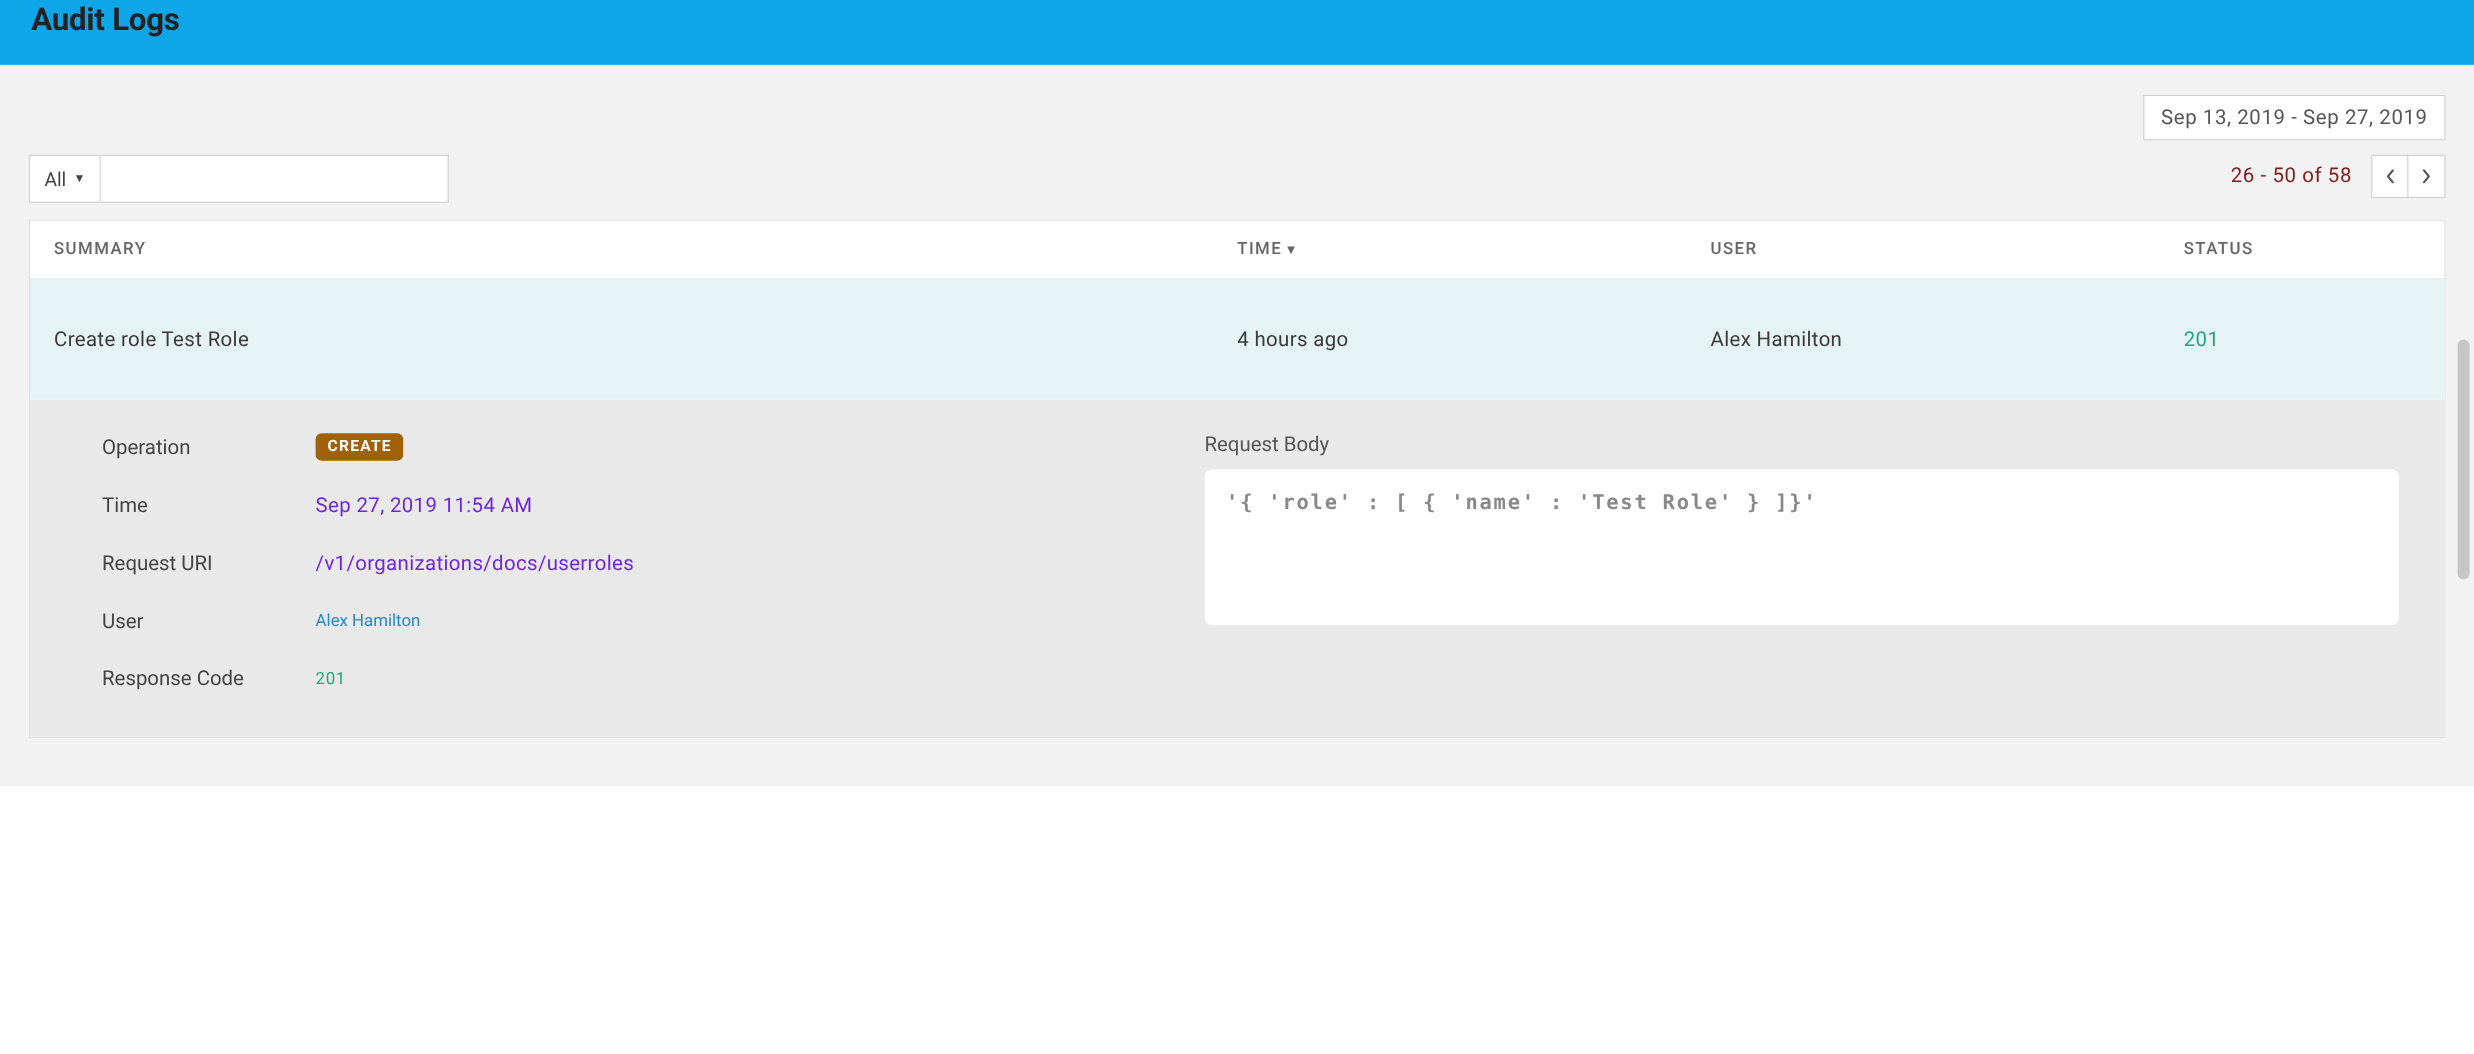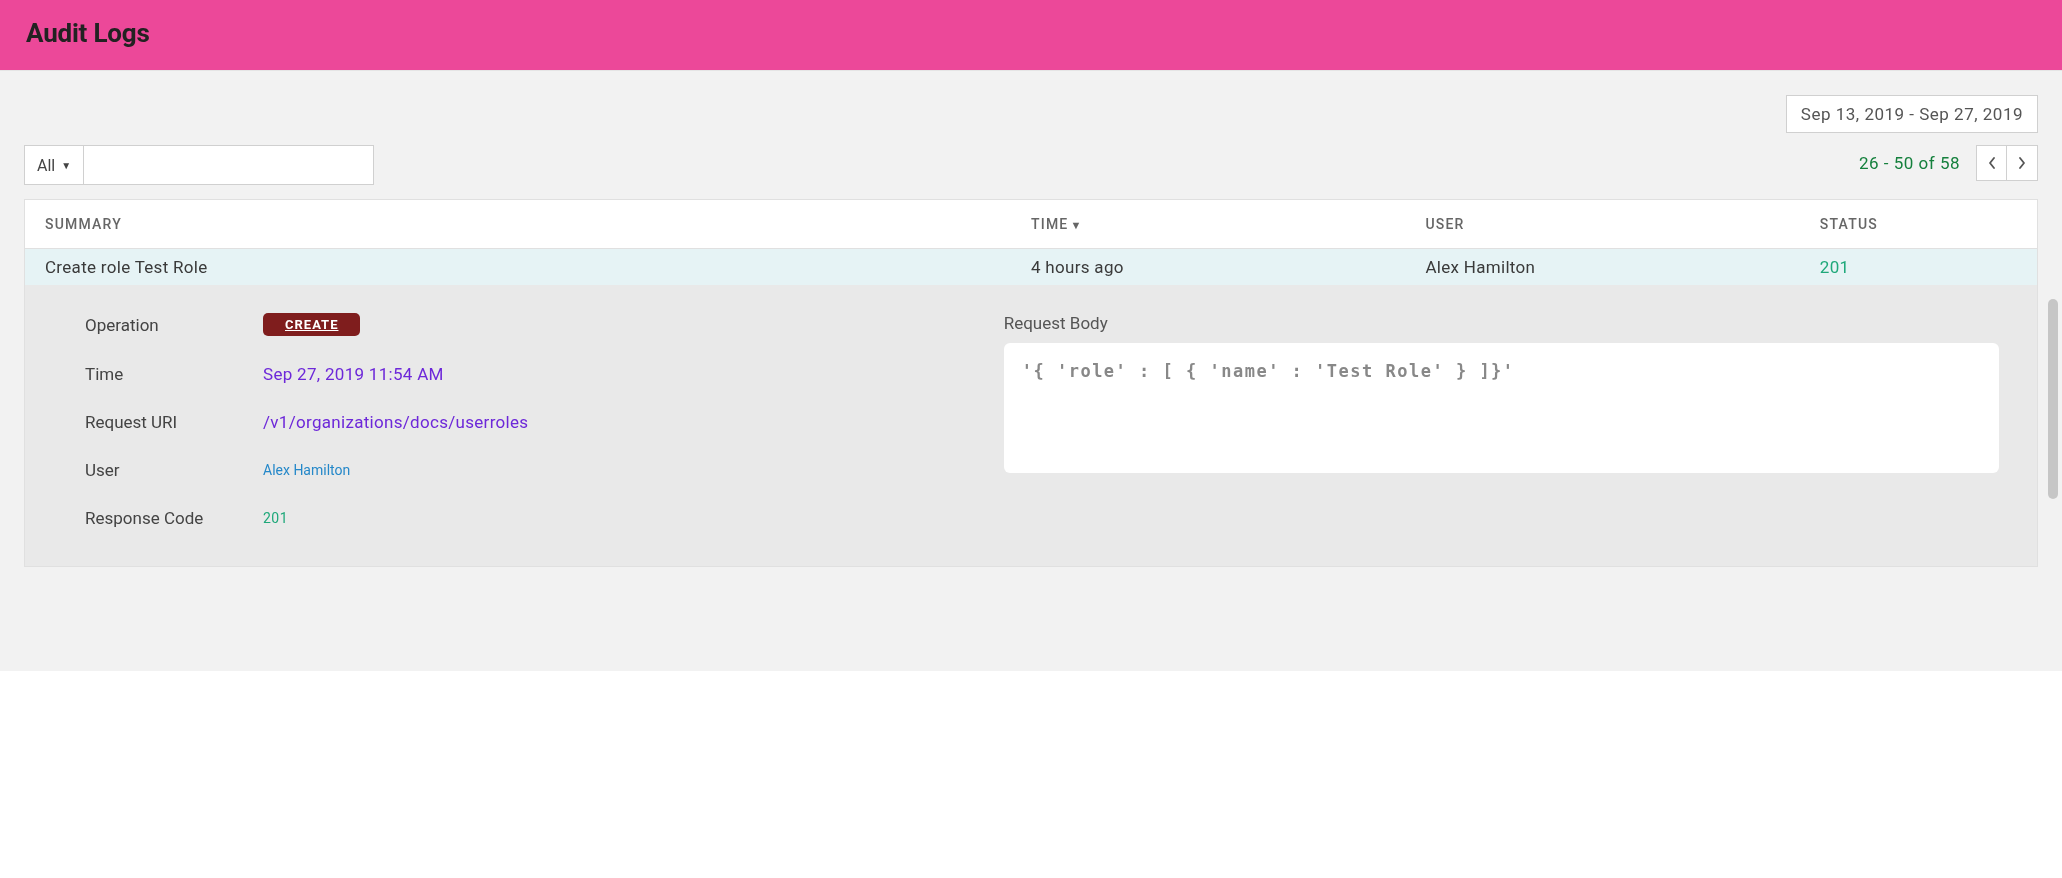--- a/index.html
+++ b/index.html
@@ -3,23 +3,23 @@
 <meta charset="utf-8">
 <style>
   * { box-sizing: border-box; margin: 0; padding: 0; }
   body {
     font-family: -apple-system, BlinkMacSystemFont, "Segoe UI", Roboto, Helvetica, Arial, sans-serif;
     background: #fff;
     color: #333;
     font-size: 14px;
   }
   .page-header {
-    padding: 18px 26px 22px 26px;
+    padding: 2px 26px 22px 26px;
     border-bottom: 1px solid #e5e5e5;
-    background: #ec4899;
+    background: #0ea5e9;
   }
   .page-header h1 {
     font-size: 26px;
     font-weight: 700;
     color: #222;
     letter-spacing: -0.2px;
   }
   .content-area {
     background: #f2f2f2;
     padding: 24px 24px 0 24px;
@@ -76,21 +76,21 @@
     font-size: 15px;
   }
   .right-controls {
     display: flex;
     align-items: center;
     gap: 16px;
   }
   .pagination-text {
     font-size: 17px;
     letter-spacing: 0.5px;
-    color: #15803d;
+    color: #7f1d1d;
   }
   .pager-btns {
     display: flex;
     border: 1px solid #d0d0d0;
     background: #fff;
   }
   .pager-btn {
     width: 30px;
     height: 34px;
     display: flex;
@@ -117,21 +117,21 @@
     font-weight: 500;
   }
   .col-summary { flex: 0 0 50%; }
   .col-time    { flex: 0 0 20%; }
   .col-user    { flex: 0 0 20%; }
   .col-status  { flex: 0 0 10%; }
   .sort-caret { font-size: 11px; margin-left: 2px; }
   .row {
     display: flex;
     align-items: center;
-    padding: 8px 20px;
+    padding: 40px 20px;
     background: #e6f3f5;
     font-size: 17px;
     letter-spacing: 0.3px;
     color: #3a3a3a;
     cursor: pointer;
   }
   .row .status-val { color: #1fa87a; font-weight: 400; }
   .detail-panel {
     background: #e9e9e9;
     padding: 28px 38px 38px 60px;
@@ -150,28 +150,27 @@
     color: #444;
     font-size: 17px;
   }
   .detail-value {
     color: #6d28d9;
     font-size: 17px;
     letter-spacing: 0.3px;
   }
   .badge {
     display: inline-block;
-    background: #7f1d1d;
+    background: #a16207;
     color: #fff;
     font-weight: 700;
     font-size: 13px;
     letter-spacing: 1px;
-    padding: 4px 22px;
+    padding: 4px 10px;
     border-radius: 5px;
-    text-decoration: underline;
   }
   .link-user {
     color: #2588c9;
     cursor: pointer;
   }
   .resp-code-val {
     color: #1fa87a;
     letter-spacing: 0.5px;
   }
   .detail-right {

